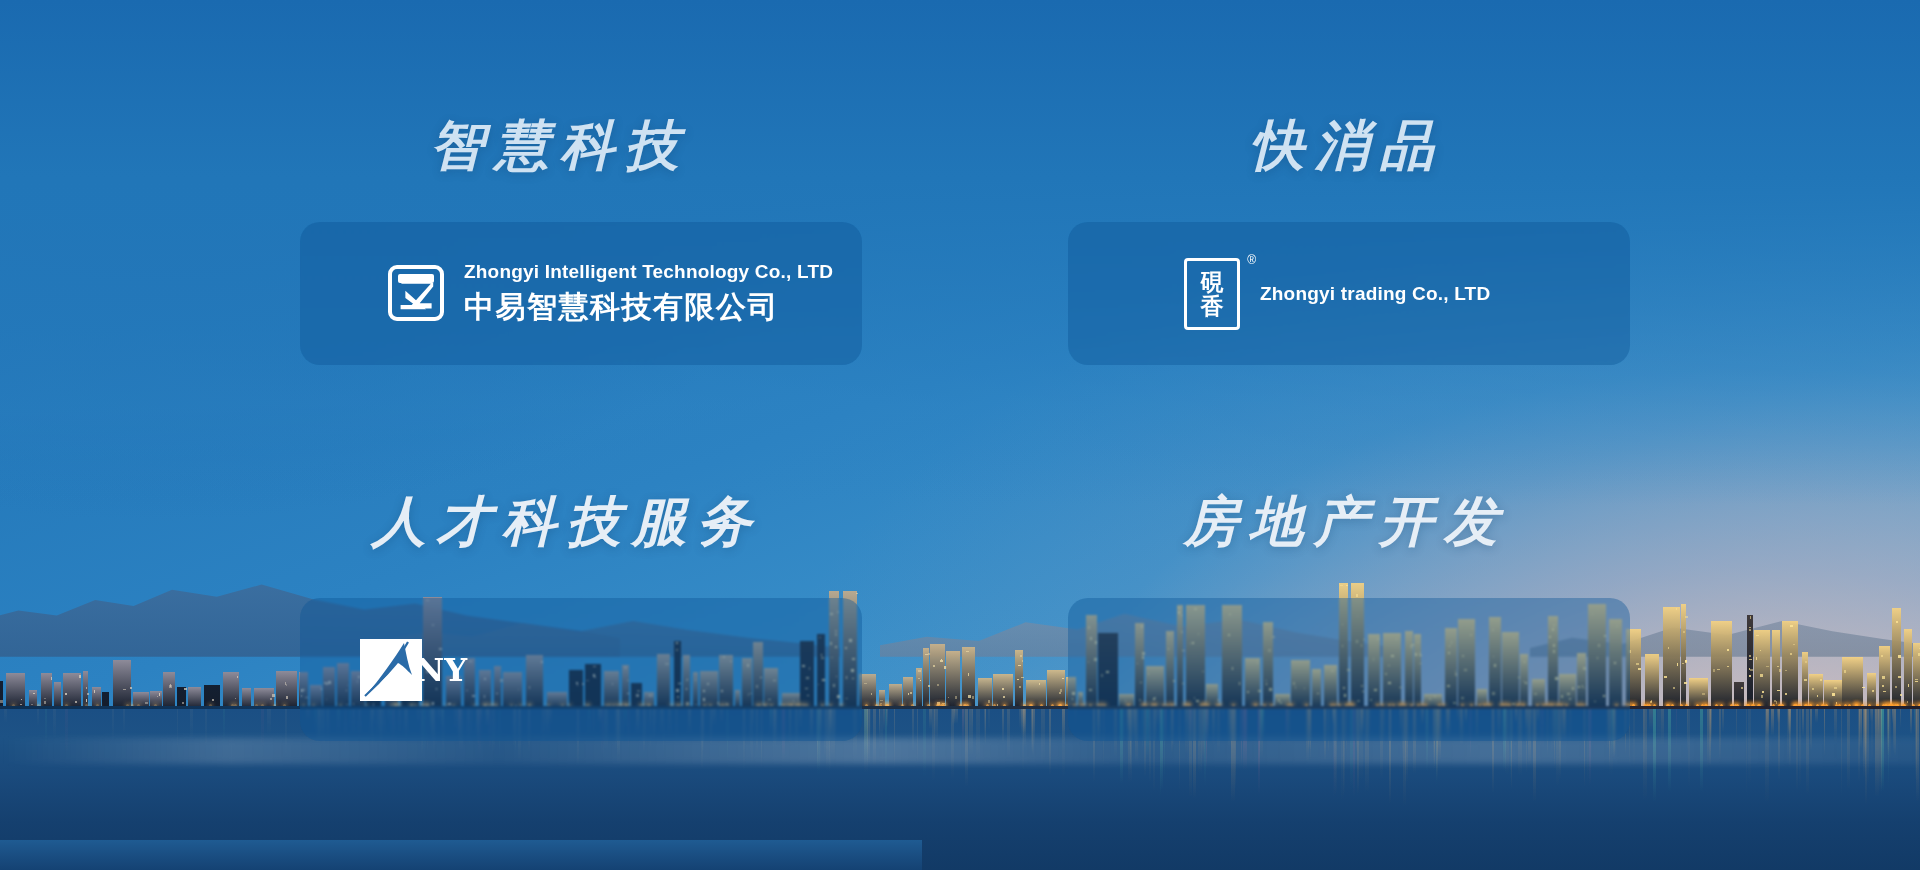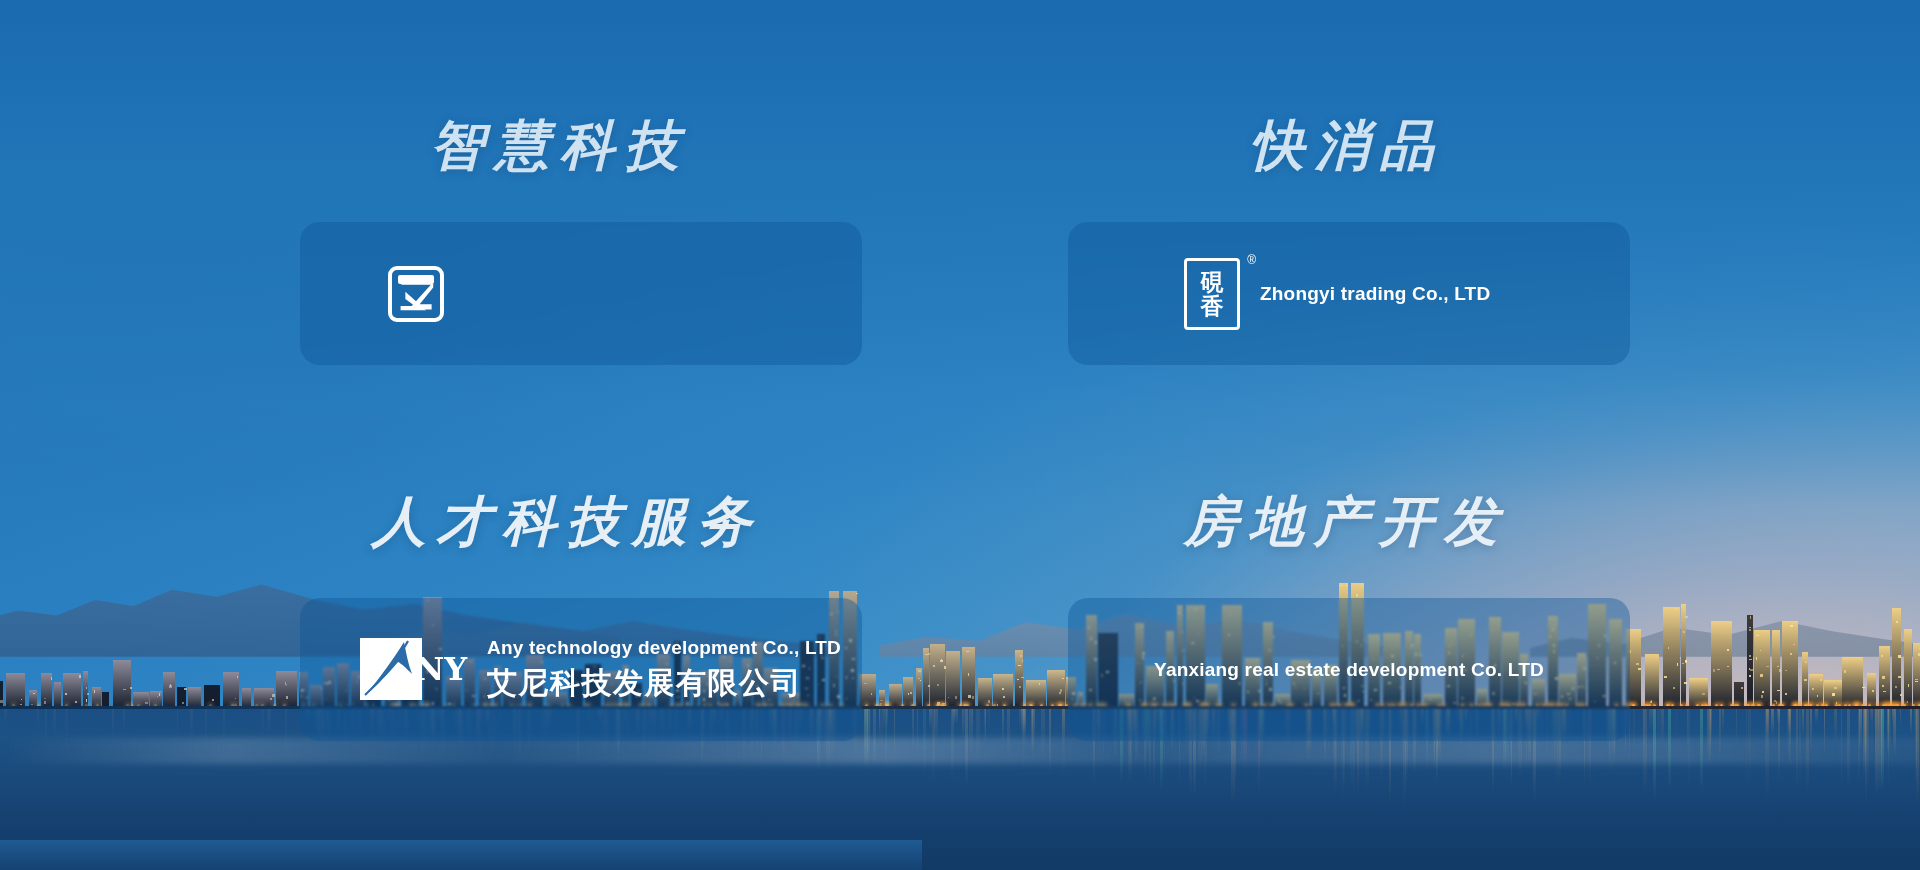--- a/index.html
+++ b/index.html
@@ -1440,20 +1440,24 @@
         <div class="logo-box">
           <div class="zy-logo">
             <div class="zy-z">
               <svg viewBox="0 0 44 34" preserveAspectRatio="none">
                 <path d="M3 2 L40 2 L12 30 L41 30 L41 24 L26 24 L43 5 L43 1 L3 1 Z" fill="#ffffff"></path>
                 <path d="M2 31 L34 31 L8 10 L8 18 L20 26 L2 26 Z" fill="#ffffff"></path>
               </svg>
             </div>
           </div>
         </div>
+        <div class="co-text">
+          <div class="co-en">Zhongyi Intelligent Technology Co., LTD</div>
+          <div class="co-cn">中易智慧科技有限公司</div>
+        </div>
       </div>
     </div>
   </div>
 
   <div class="sect" id="sect-2">
     <div class="sect-head">快消品</div>
     <div class="card" id="card-2">
       <div class="card-inner">
         <div class="logo-box yx-wrap">
           <div class="yx-seal">
@@ -1475,32 +1479,27 @@
       <div class="card-inner">
         <div class="logo-box any-logo">
           <div class="any-sq">
             <svg viewBox="0 0 62 62" preserveAspectRatio="none">
               <path d="M6 56 C20 40 34 20 44 4 C46 14 48 26 52 36 C46 30 42 26 38 24 C30 34 18 46 6 56 Z" fill="#2a6ba8"></path>
               <path d="M5 57 C22 42 38 22 48 3" stroke="#2a6ba8" stroke-width="2.2" fill="none"></path>
             </svg>
           </div>
           <div class="any-ny">NY</div>
         </div>
-        <div class="co-text">
-          <div class="co-en">Any technology development Co., LTD</div>
-          <div class="co-cn">艾尼科技发展有限公司</div>
-        </div>
       </div>
     </div>
   </div>
 
   <div class="sect" id="sect-4">
     <div class="sect-head lite">房地产开发</div>
     <div class="card" id="card-4">
       <div class="card-inner">
         <div class="co-text">
-          <div class="co-en">Yanxiang real estate development Co. LTD</div>
         </div>
       </div>
     </div>
   </div>
 
 </div>
 
 </body></html>

